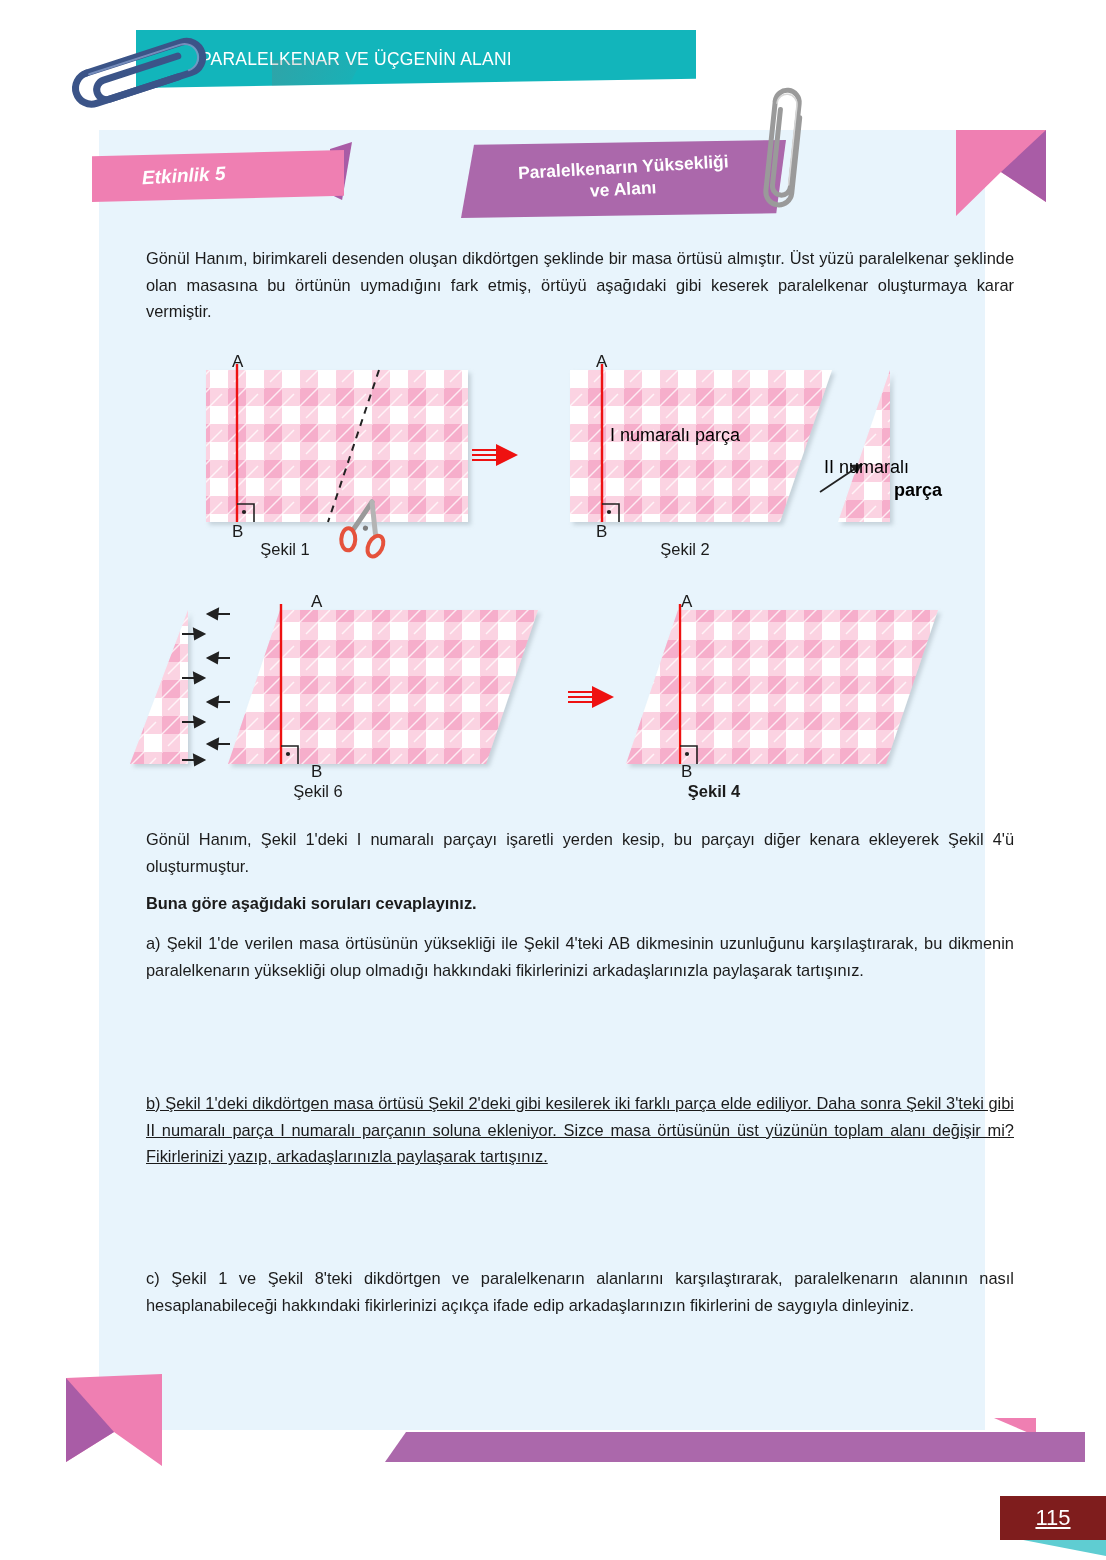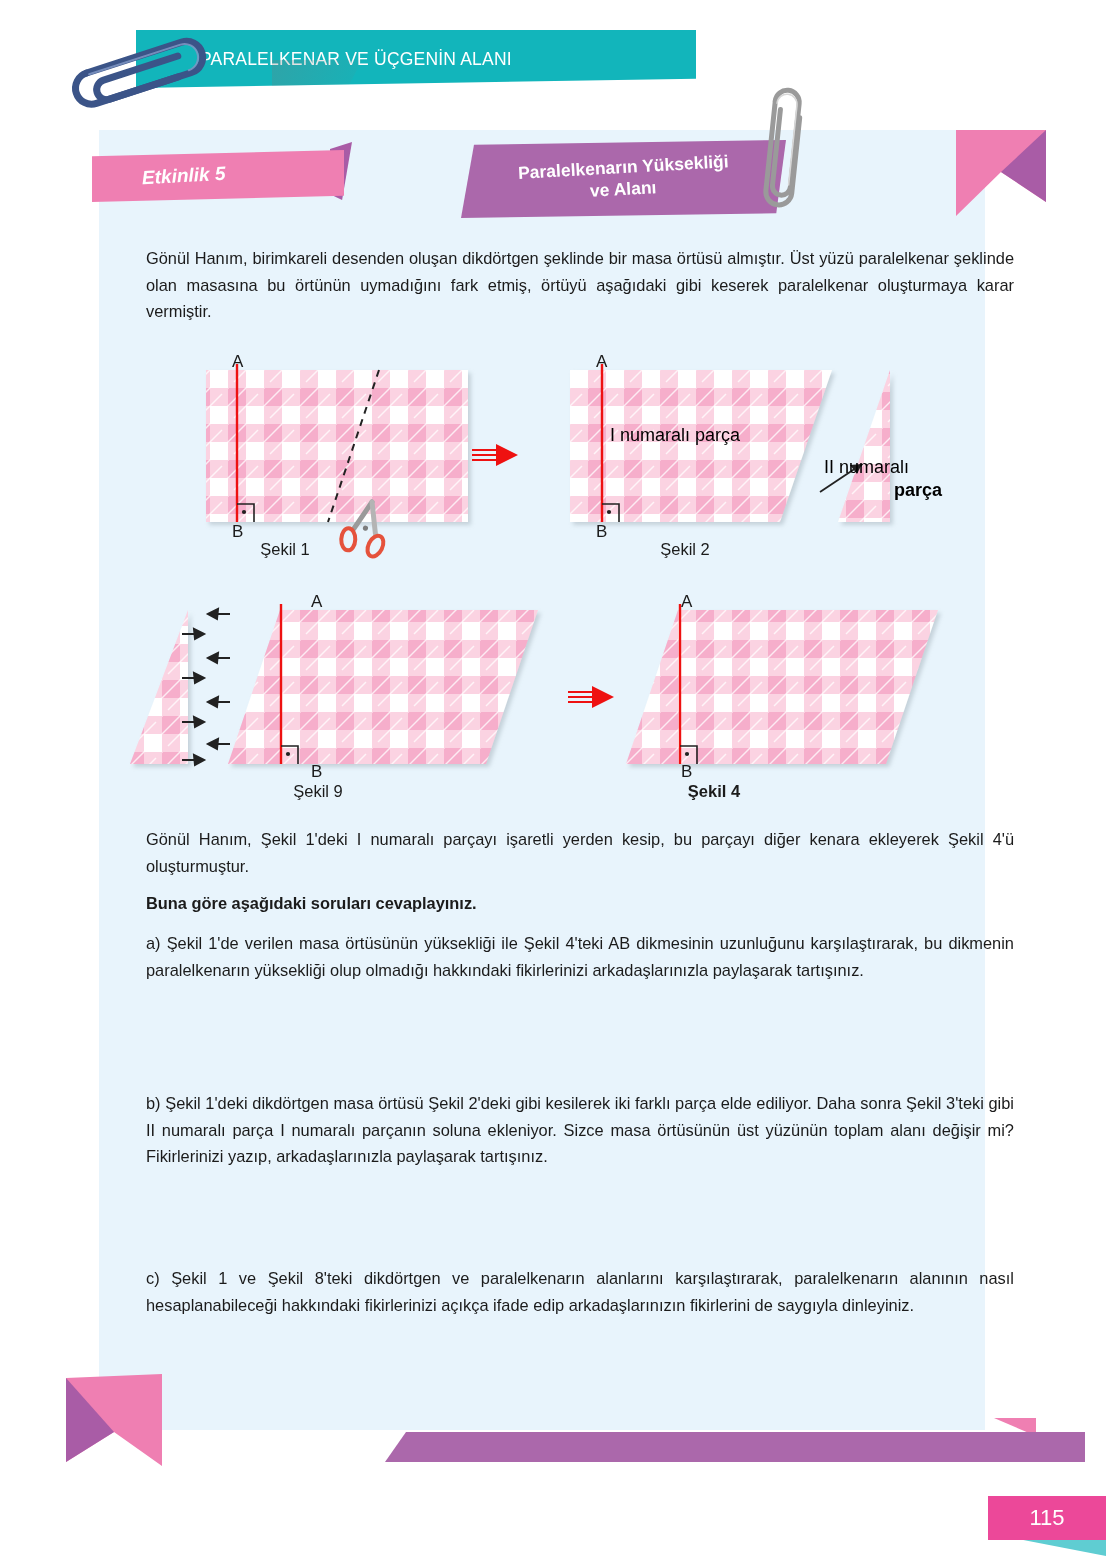--- a/index.html
+++ b/index.html
@@ -42,23 +42,23 @@
     position:absolute;left:385px;top:1432px;width:700px;height:30px;
     background:#ab68ab;
     clip-path:polygon(3% 0,100% 0,100% 100%,0 100%);
   }
   #bottom-bar-pink{
     position:absolute;left:994px;top:1418px;width:42px;height:18px;
     background:#ef7fb2;clip-path:polygon(0 0,100% 0,100% 100%);
   }
   
   #page-num{
-    position:absolute;right:0;top:1496px;width:118px;height:44px;
-    background:#ec4899;color:#fff;font-size:22px;
-    display:flex;align-items:center;justify-content:center;
+    position:absolute;right:0;top:1496px;width:106px;height:44px;
+    background:#7f1d1d;color:#fff;font-size:22px;
+    display:flex;align-items:center;justify-content:center;text-decoration:underline;
   }
   #page-num-shadow{
     position:absolute;right:0;top:1540px;width:106px;height:16px;
     background:#5fcdd2;clip-path:polygon(22% 0,100% 0,100% 100%);
   }
   
   #etkinlik-tag{
     position:absolute;left:92px;top:150px;width:252px;height:52px;
     background:#ef7fb2;
     clip-path:polygon(0 12%,100% 0,100% 88%,0 100%);
@@ -284,32 +284,32 @@
 <span class="lbl" style="left:232px;top:352px;">A</span>
 <span class="lbl" style="left:232px;top:522px;">B</span>
 <span class="fig-cap" style="left:215px;top:540px;">Şekil 1</span>
 
 <span class="lbl" style="left:596px;top:352px;">A</span>
 <span class="lbl" style="left:596px;top:522px;">B</span>
 <span class="fig-cap" style="left:615px;top:540px;">Şekil 2</span>
 
 <span class="lbl" style="left:311px;top:592px;">A</span>
 <span class="lbl" style="left:311px;top:762px;">B</span>
-<span class="fig-cap" style="left:248px;top:782px;">Şekil 9</span>
+<span class="fig-cap" style="left:248px;top:782px;">Şekil 6</span>
 
 <span class="lbl" style="left:681px;top:592px;">A</span>
 <span class="lbl" style="left:681px;top:762px;">B</span>
 <span class="fig-cap" style="left:644px;top:782px;font-weight:bold;">Şekil 4</span>
 
 <span class="annot" style="left:610px;top:423px;">I numaralı parça</span>
 <span class="annot" style="left:824px;top:455px;">II numaralı</span>
 <span class="annot" style="left:894px;top:478px;font-weight:bold;">parça</span>
 
 <div class="para" style="top:826px;">Gönül Hanım, Şekil 1'deki I numaralı parçayı işaretli yerden kesip, bu parçayı diğer kenara ekleyerek Şekil 4'ü oluşturmuştur.</div>
 <div class="para bold" style="top:890px;">Buna göre aşağıdaki soruları cevaplayınız.</div>
 <div class="para" style="top:930px;">a) Şekil 1'de verilen masa örtüsünün yüksekliği ile Şekil 4'teki AB dikmesinin uzunluğunu karşılaştırarak, bu dikmenin paralelkenarın yüksekliği olup olmadığı hakkındaki fikirlerinizi arkadaşlarınızla paylaşarak tartışınız.</div>
-<div class="para" style="top:1090px;">b) Şekil 1'deki dikdörtgen masa örtüsü Şekil 2'deki gibi kesilerek iki farklı parça elde ediliyor. Daha sonra Şekil 3'teki gibi II numaralı parça I numaralı parçanın soluna ekleniyor. Sizce masa örtüsünün üst yüzünün toplam alanı değişir mi? Fikirlerinizi yazıp, arkadaşlarınızla paylaşarak tartışınız.</div>
+<div class="para" style="top:1090px;text-decoration:underline;">b) Şekil 1'deki dikdörtgen masa örtüsü Şekil 2'deki gibi kesilerek iki farklı parça elde ediliyor. Daha sonra Şekil 3'teki gibi II numaralı parça I numaralı parçanın soluna ekleniyor. Sizce masa örtüsünün üst yüzünün toplam alanı değişir mi? Fikirlerinizi yazıp, arkadaşlarınızla paylaşarak tartışınız.</div>
 <div class="para" style="top:1265px;">c) Şekil 1 ve Şekil 8'teki dikdörtgen ve paralelkenarın alanlarını karşılaştırarak, paralelkenarın alanının nasıl hesaplanabileceği hakkındaki fikirlerinizi açıkça ifade edip arkadaşlarınızın fikirlerini de saygıyla dinleyiniz.</div>
 
 <div id="bottom-bar-pink"></div>
 <div id="bottom-bar"></div>
 <div id="page-num">115</div>
 <div id="page-num-shadow"></div>
 
 </body></html>

